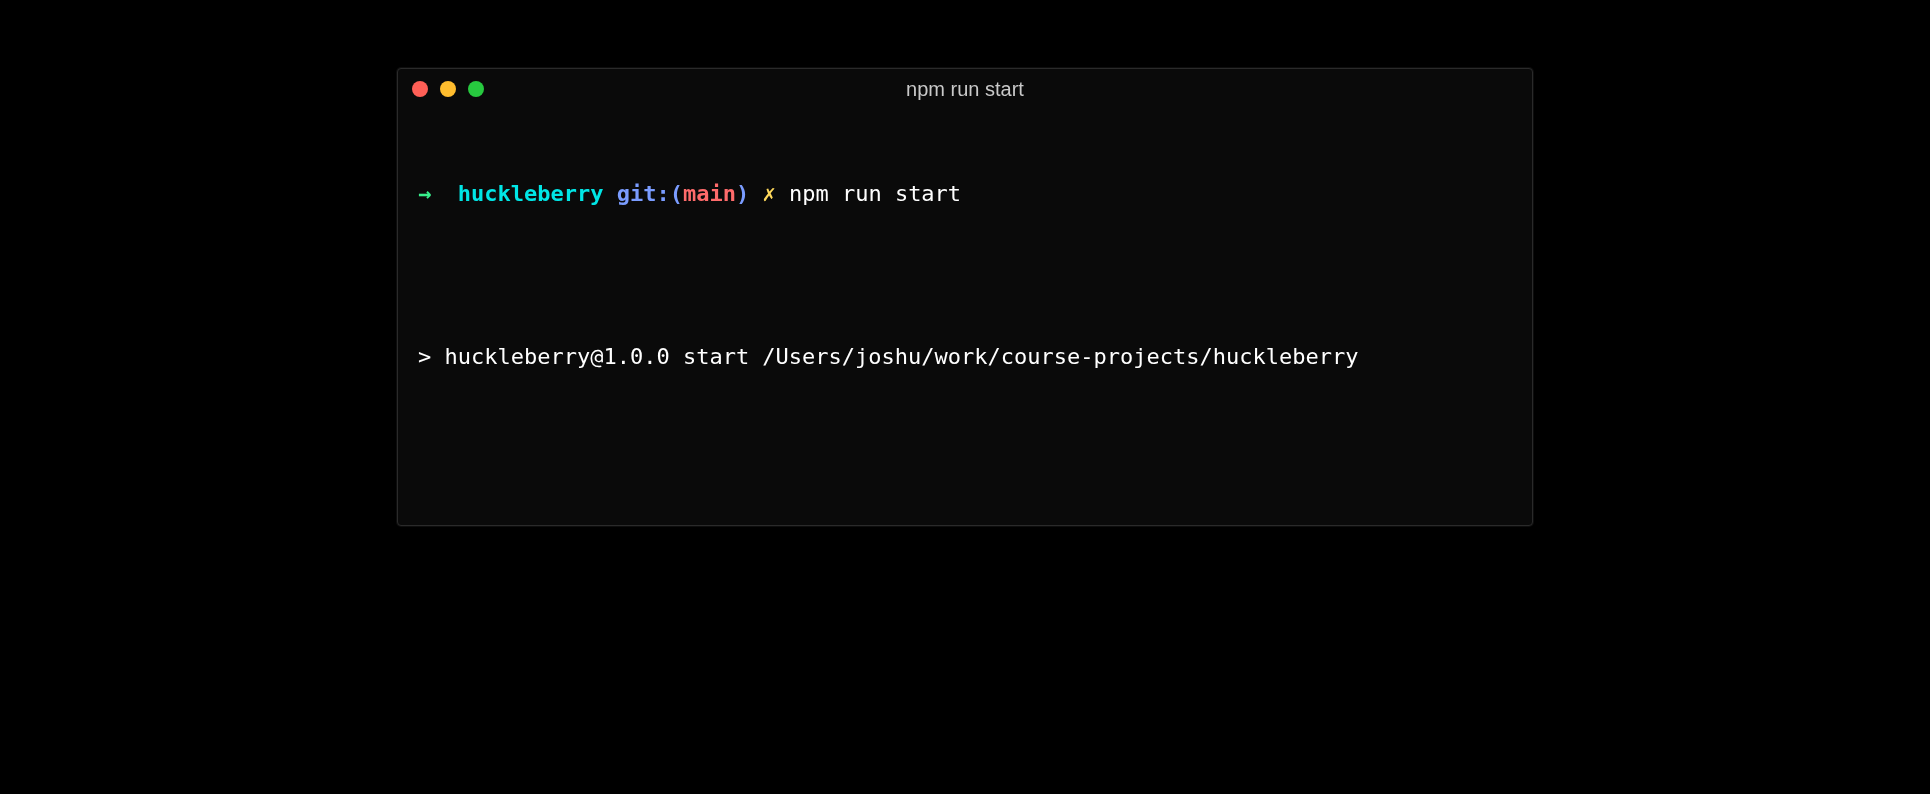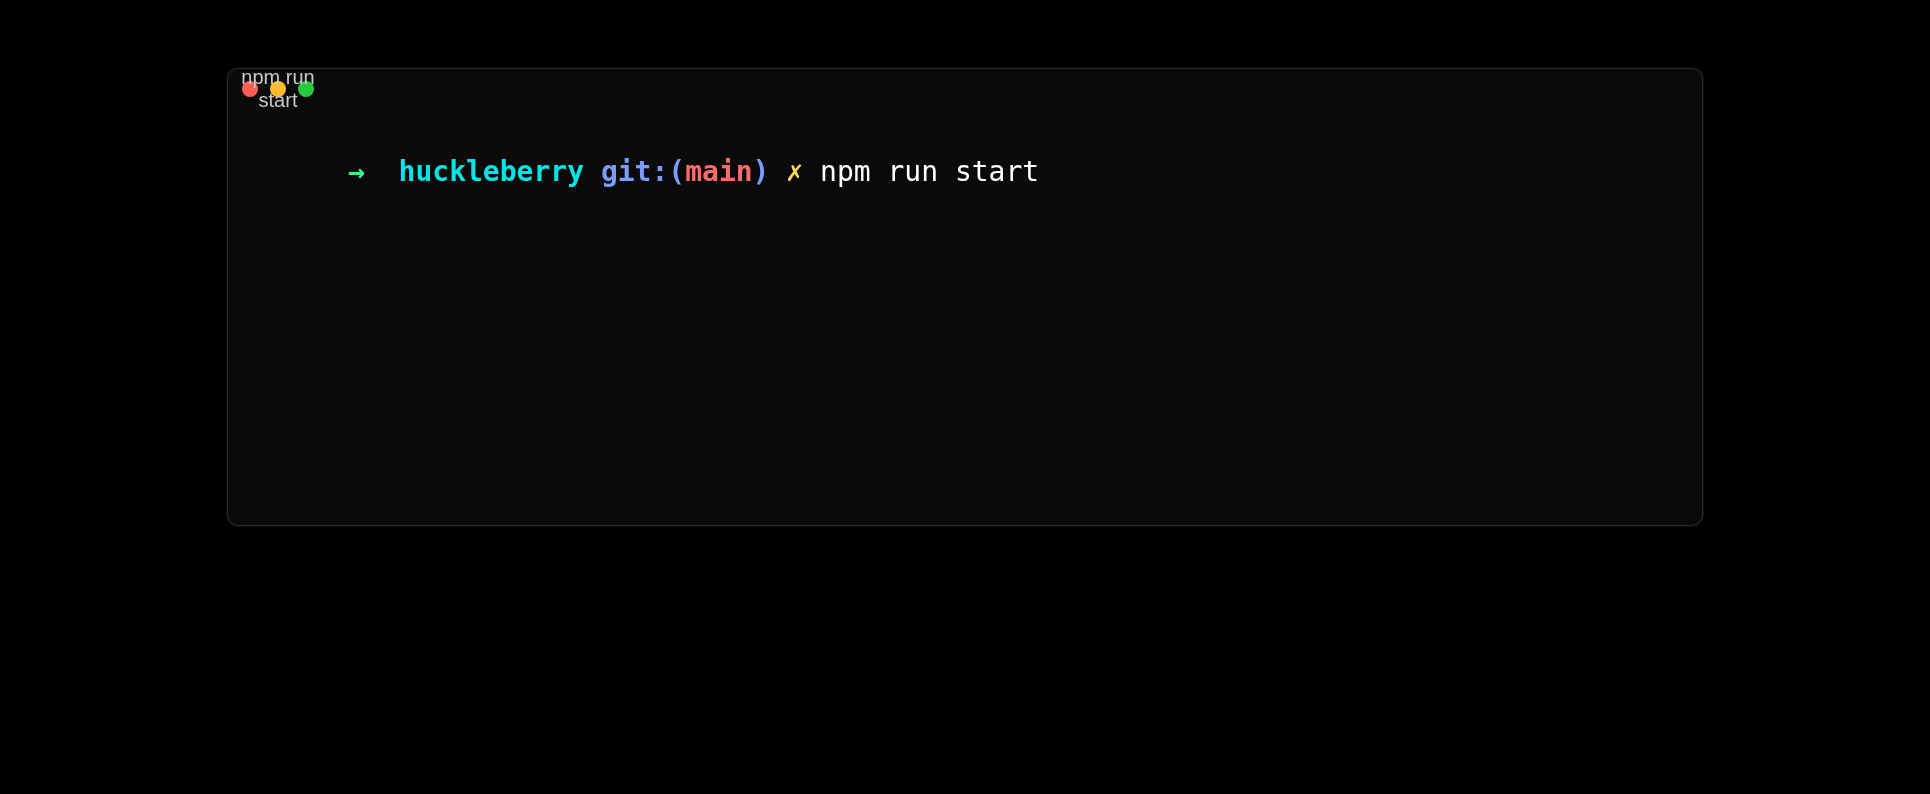--- a/index.html
+++ b/index.html
@@ -8,28 +8,28 @@
       background: #000000;
       width: 1930px;
       height: 794px;
       display: flex;
       justify-content: center;
       align-items: flex-start;
       padding-top: 68px;
       font-family: ui-monospace, 'SF Mono', Menlo, Monaco, Consolas, monospace;
     }
     .terminal-window {
-      width: 1476px;
+      width: 1136px;
       height: 458px;
       background: #0a0a0a;
       border: 1px solid #2a2a2a;
-      border-radius: 11px;
+      border-radius: 4px;
       overflow: hidden;
       display: flex;
-      flex-direction: row;
+      flex-direction: column;
       box-shadow: 0 0 0 1px rgba(255,255,255,0.05);
     }
     .titlebar {
       height: 40px;
       display: flex;
       align-items: center;
       position: relative;
       padding: 0 14px;
       flex-shrink: 0;
     }
@@ -51,21 +51,21 @@
       left: 0; right: 0;
       text-align: center;
       color: #c9c9c9;
       font-size: 20px;
       font-family: -apple-system, BlinkMacSystemFont, 'Segoe UI', sans-serif;
       pointer-events: none;
     }
     .terminal-body {
       flex: 1;
       padding: 18px 20px 20px 20px;
-      font-size: 28px;
+      font-size: 22px;
       line-height: 1.22;
       color: #ffffff;
       white-space: pre;
       overflow: hidden;
     }
     .prompt-line {
       display: block;
       margin-bottom: 2px;
     }
     .arrow   { color: #38f08c; font-weight: 700; }
@@ -87,18 +87,19 @@
       <div class="dot red"></div>
       <div class="dot yellow"></div>
       <div class="dot green"></div>
     </div>
     <div class="title">npm run start</div>
   </div>
 
   <div class="terminal-body">
     <span class="prompt-line"><span class="arrow">→</span>  <span class="dir">huckleberry</span> <span class="git">git:</span><span class="paren">(</span><span class="branch">main</span><span class="paren">)</span> <span class="x">✗</span> <span class="cmd">npm run start</span></span>
     <div class="blank-line"></div>
+    <span class="out-line">&gt; huckleberry@1.0.0 start /Users/joshu/work/course-projects/huckleberry</span>
     
     
     
     
   </div>
 </div>
 
 </body></html>

